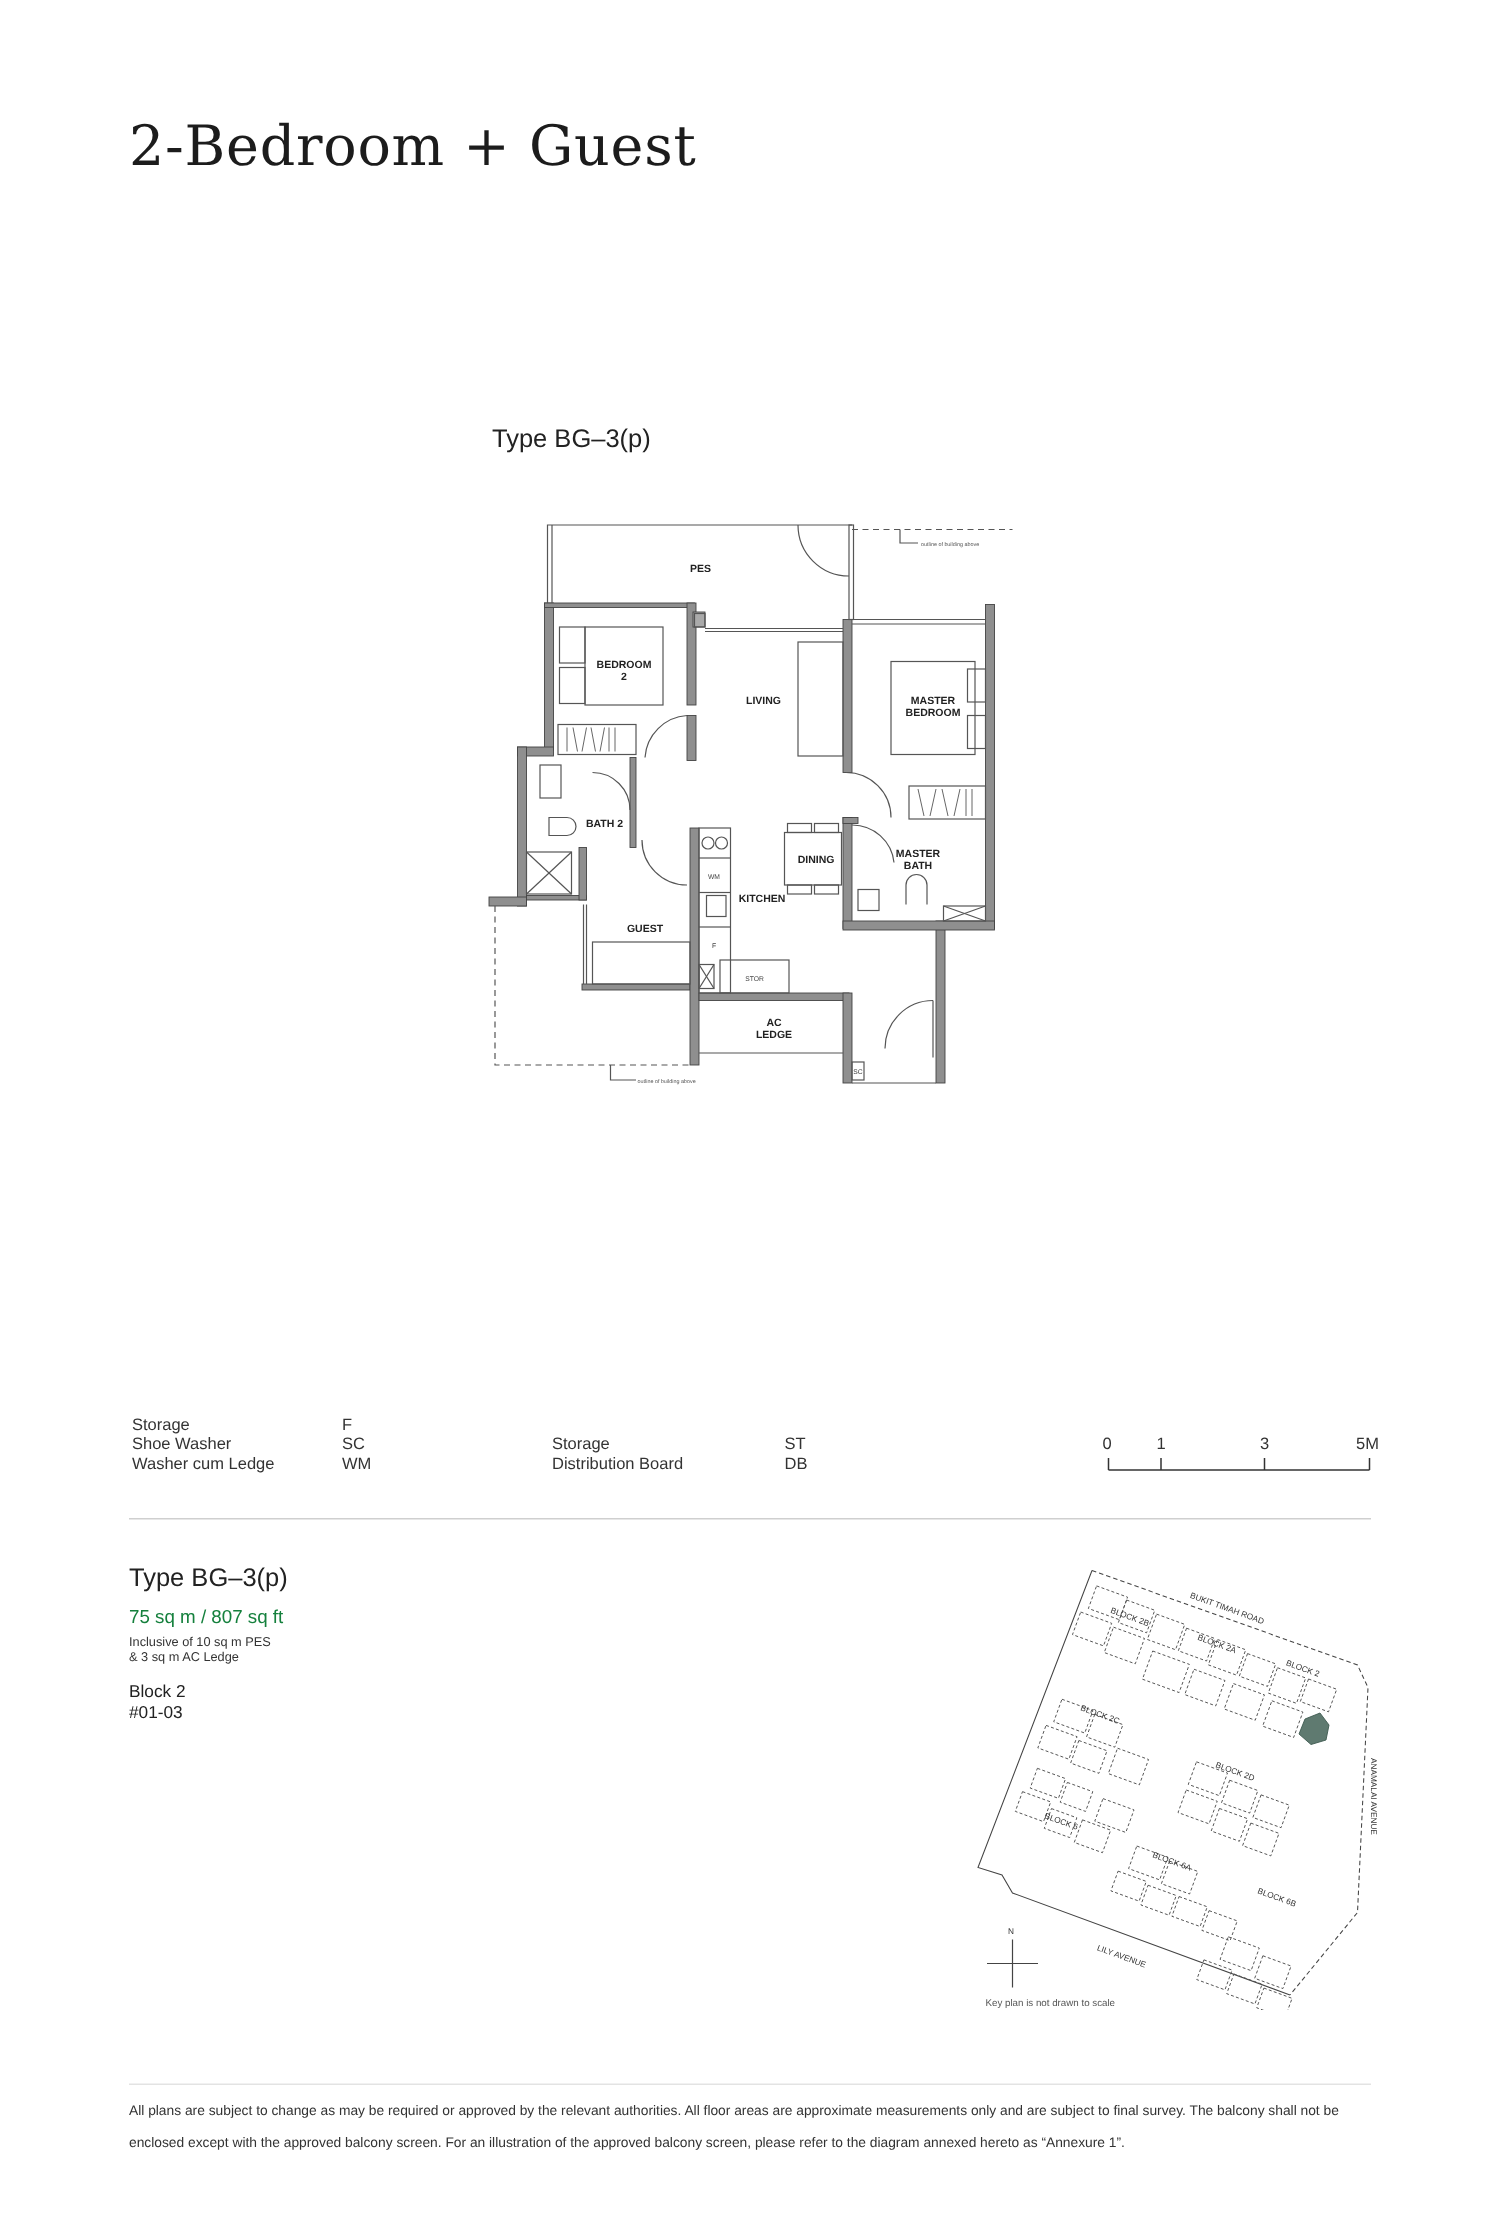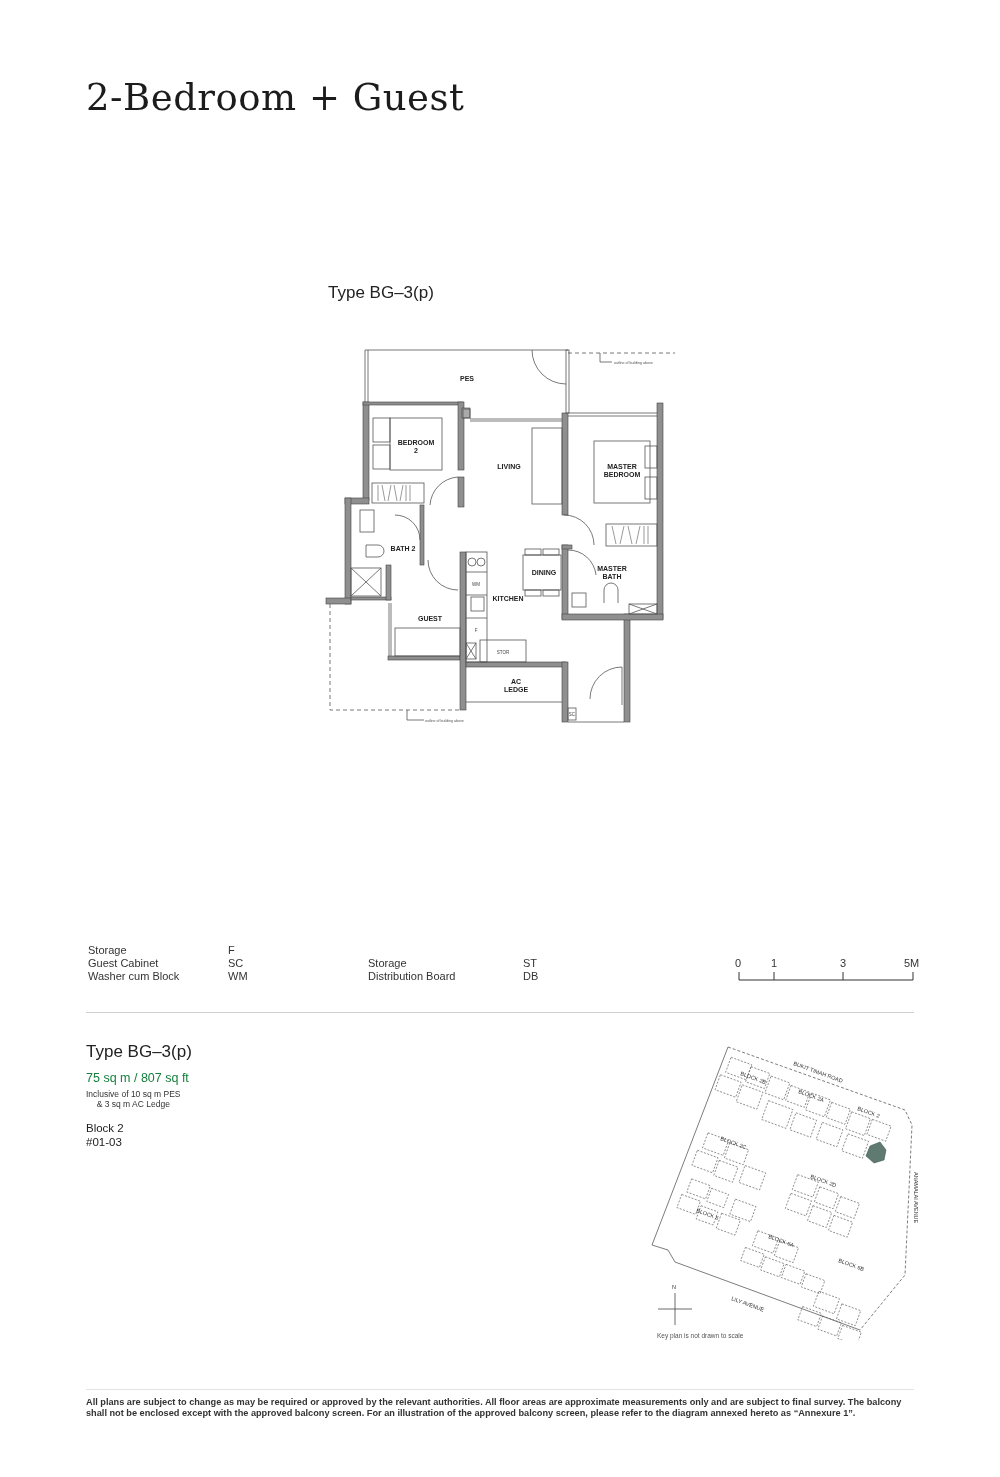--- a/index.html
+++ b/index.html
@@ -7,26 +7,26 @@
   .abs { position:absolute; }
   .title { left:86px; top:76px; font-family:"DejaVu Serif", serif; font-size:37px; font-weight:300; letter-spacing:0.5px; color:#1c1c1c;text-align:right; }
   .plan-type { left:328px; top:283px; font-size:17px; color:#222; }
   .plan { left:320px; top:340px; }
   .legend { font-size:11px; line-height:13px; color:#333; }
   .legend div { height:13px; }
   .scale-labels span { position:absolute; font-size:11px; color:#333; top:0; }
   .divider { left:86px; top:1012px; width:828px; height:1px; background:#cfcfcf; }
   .unit-type { left:86px; top:1042px; font-size:17px; color:#222; }
   .unit-size { left:86px; top:1071px; font-size:12.5px; color:#15803d; }
-  .unit-note { left:86px; top:1089px; font-size:8.5px; line-height:10px; color:#333;text-align:center; }
+  .unit-note { left:86px; top:1089px; font-size:8.5px; line-height:10px; color:#333; }
   .unit-block { left:86px; top:1121px; font-size:11.5px; line-height:14px; color:#222; }
   .keyplan { left:645px; top:1040px; }
   .key-note { left:657px; top:1332px; font-size:6.5px; color:#555; }
   .footer-line { left:86px; top:1389px; width:828px; height:1px; background:#e3e3e3; }
-  .footer { left:86px; top:1397px; width:832px; font-size:9.2px; line-height:11px; color:#333;font-weight:bold; }
+  .footer { left:86px; top:1397px; width:832px; font-size:9.2px; line-height:21px; color:#333; }
   svg text { font-family:"Liberation Sans", sans-serif; }
 </style>
 </head>
 <body>
 
 <div class="abs title">2-Bedroom + Guest</div>
 
 <div class="abs plan-type">Type BG–3(p)</div>
 
 <svg class="abs plan" width="360" height="400" viewBox="320 340 360 400" xmlns="http://www.w3.org/2000/svg">
@@ -187,22 +187,22 @@
     <text x="572" y="716">SC</text>
   </g>
   <g font-size="3.6" fill="#555">
     <text x="614" y="364">outline of building above</text>
     <text x="425" y="722">outline of building above</text>
   </g>
 </svg>
 
 <div class="abs legend" style="left:88px; top:944px;">
   <div>Storage</div>
-  <div>Guest Cabinet</div>
-  <div>Washer cum Block</div>
+  <div>Shoe Washer</div>
+  <div>Washer cum Ledge</div>
 </div>
 <div class="abs legend" style="left:228px; top:944px;">
   <div>F</div>
   <div>SC</div>
   <div>WM</div>
 </div>
 <div class="abs legend" style="left:368px; top:957px;">
   <div>Storage</div>
   <div>Distribution Board</div>
 </div>

